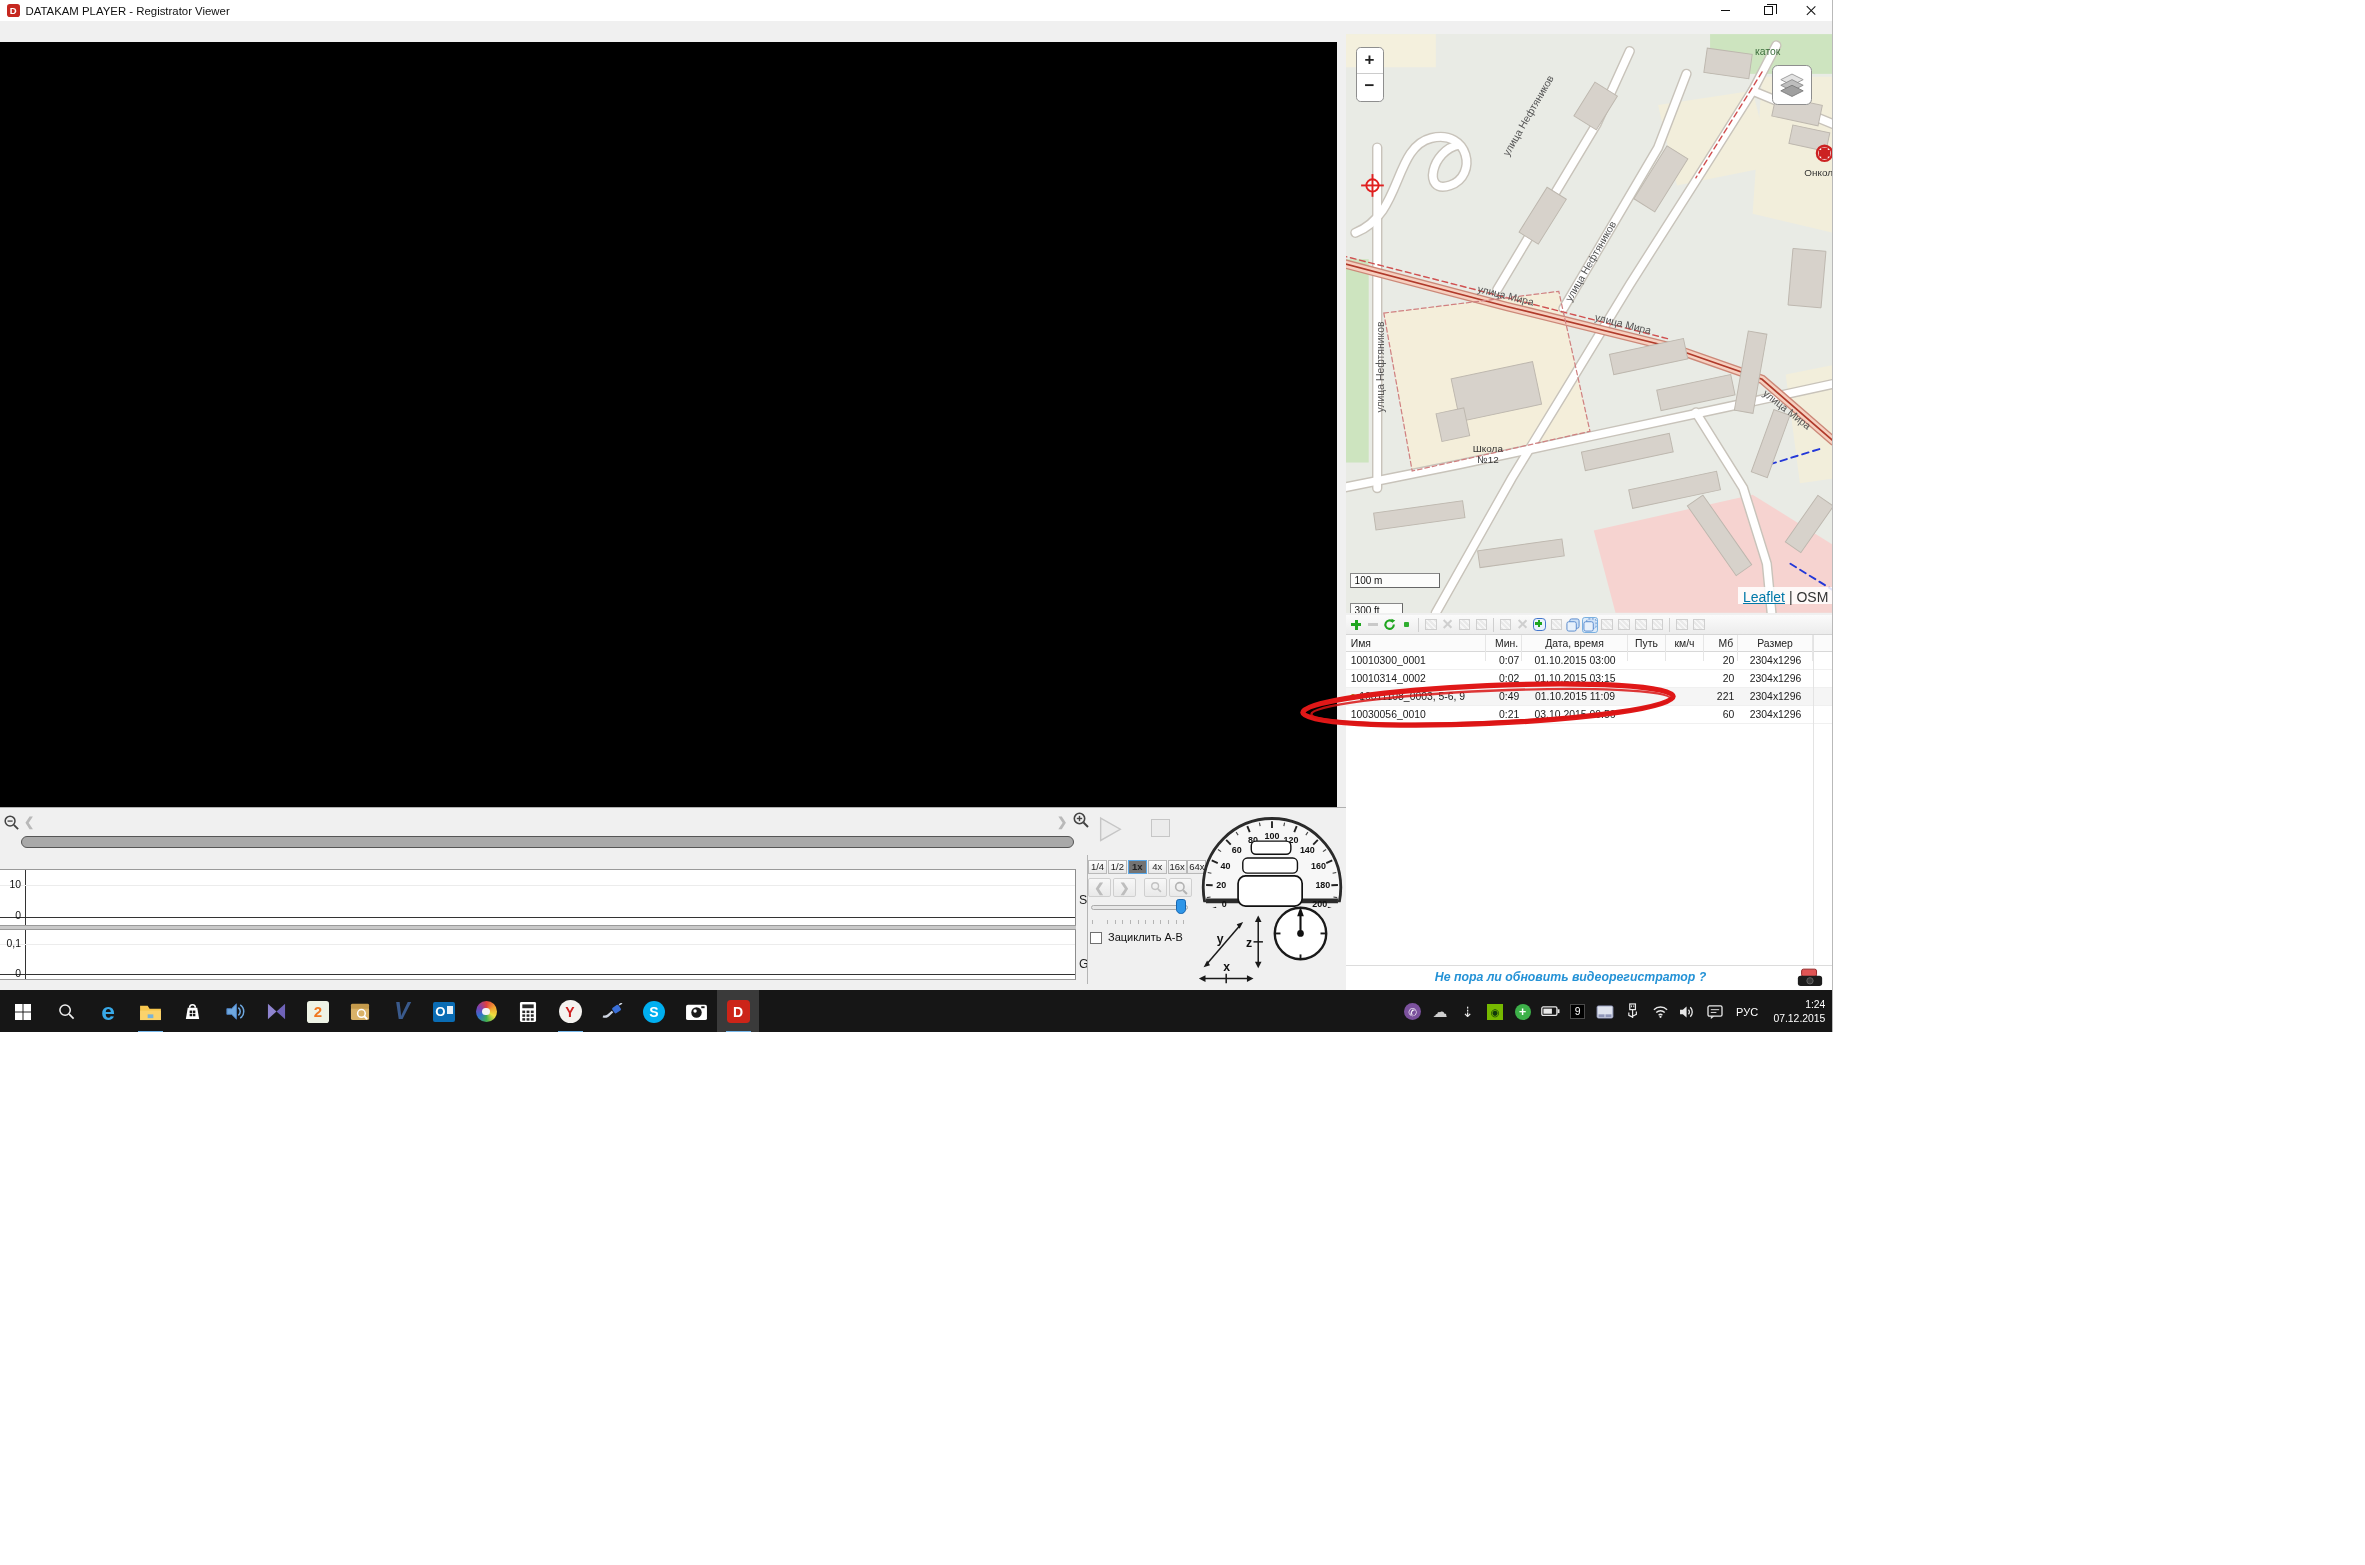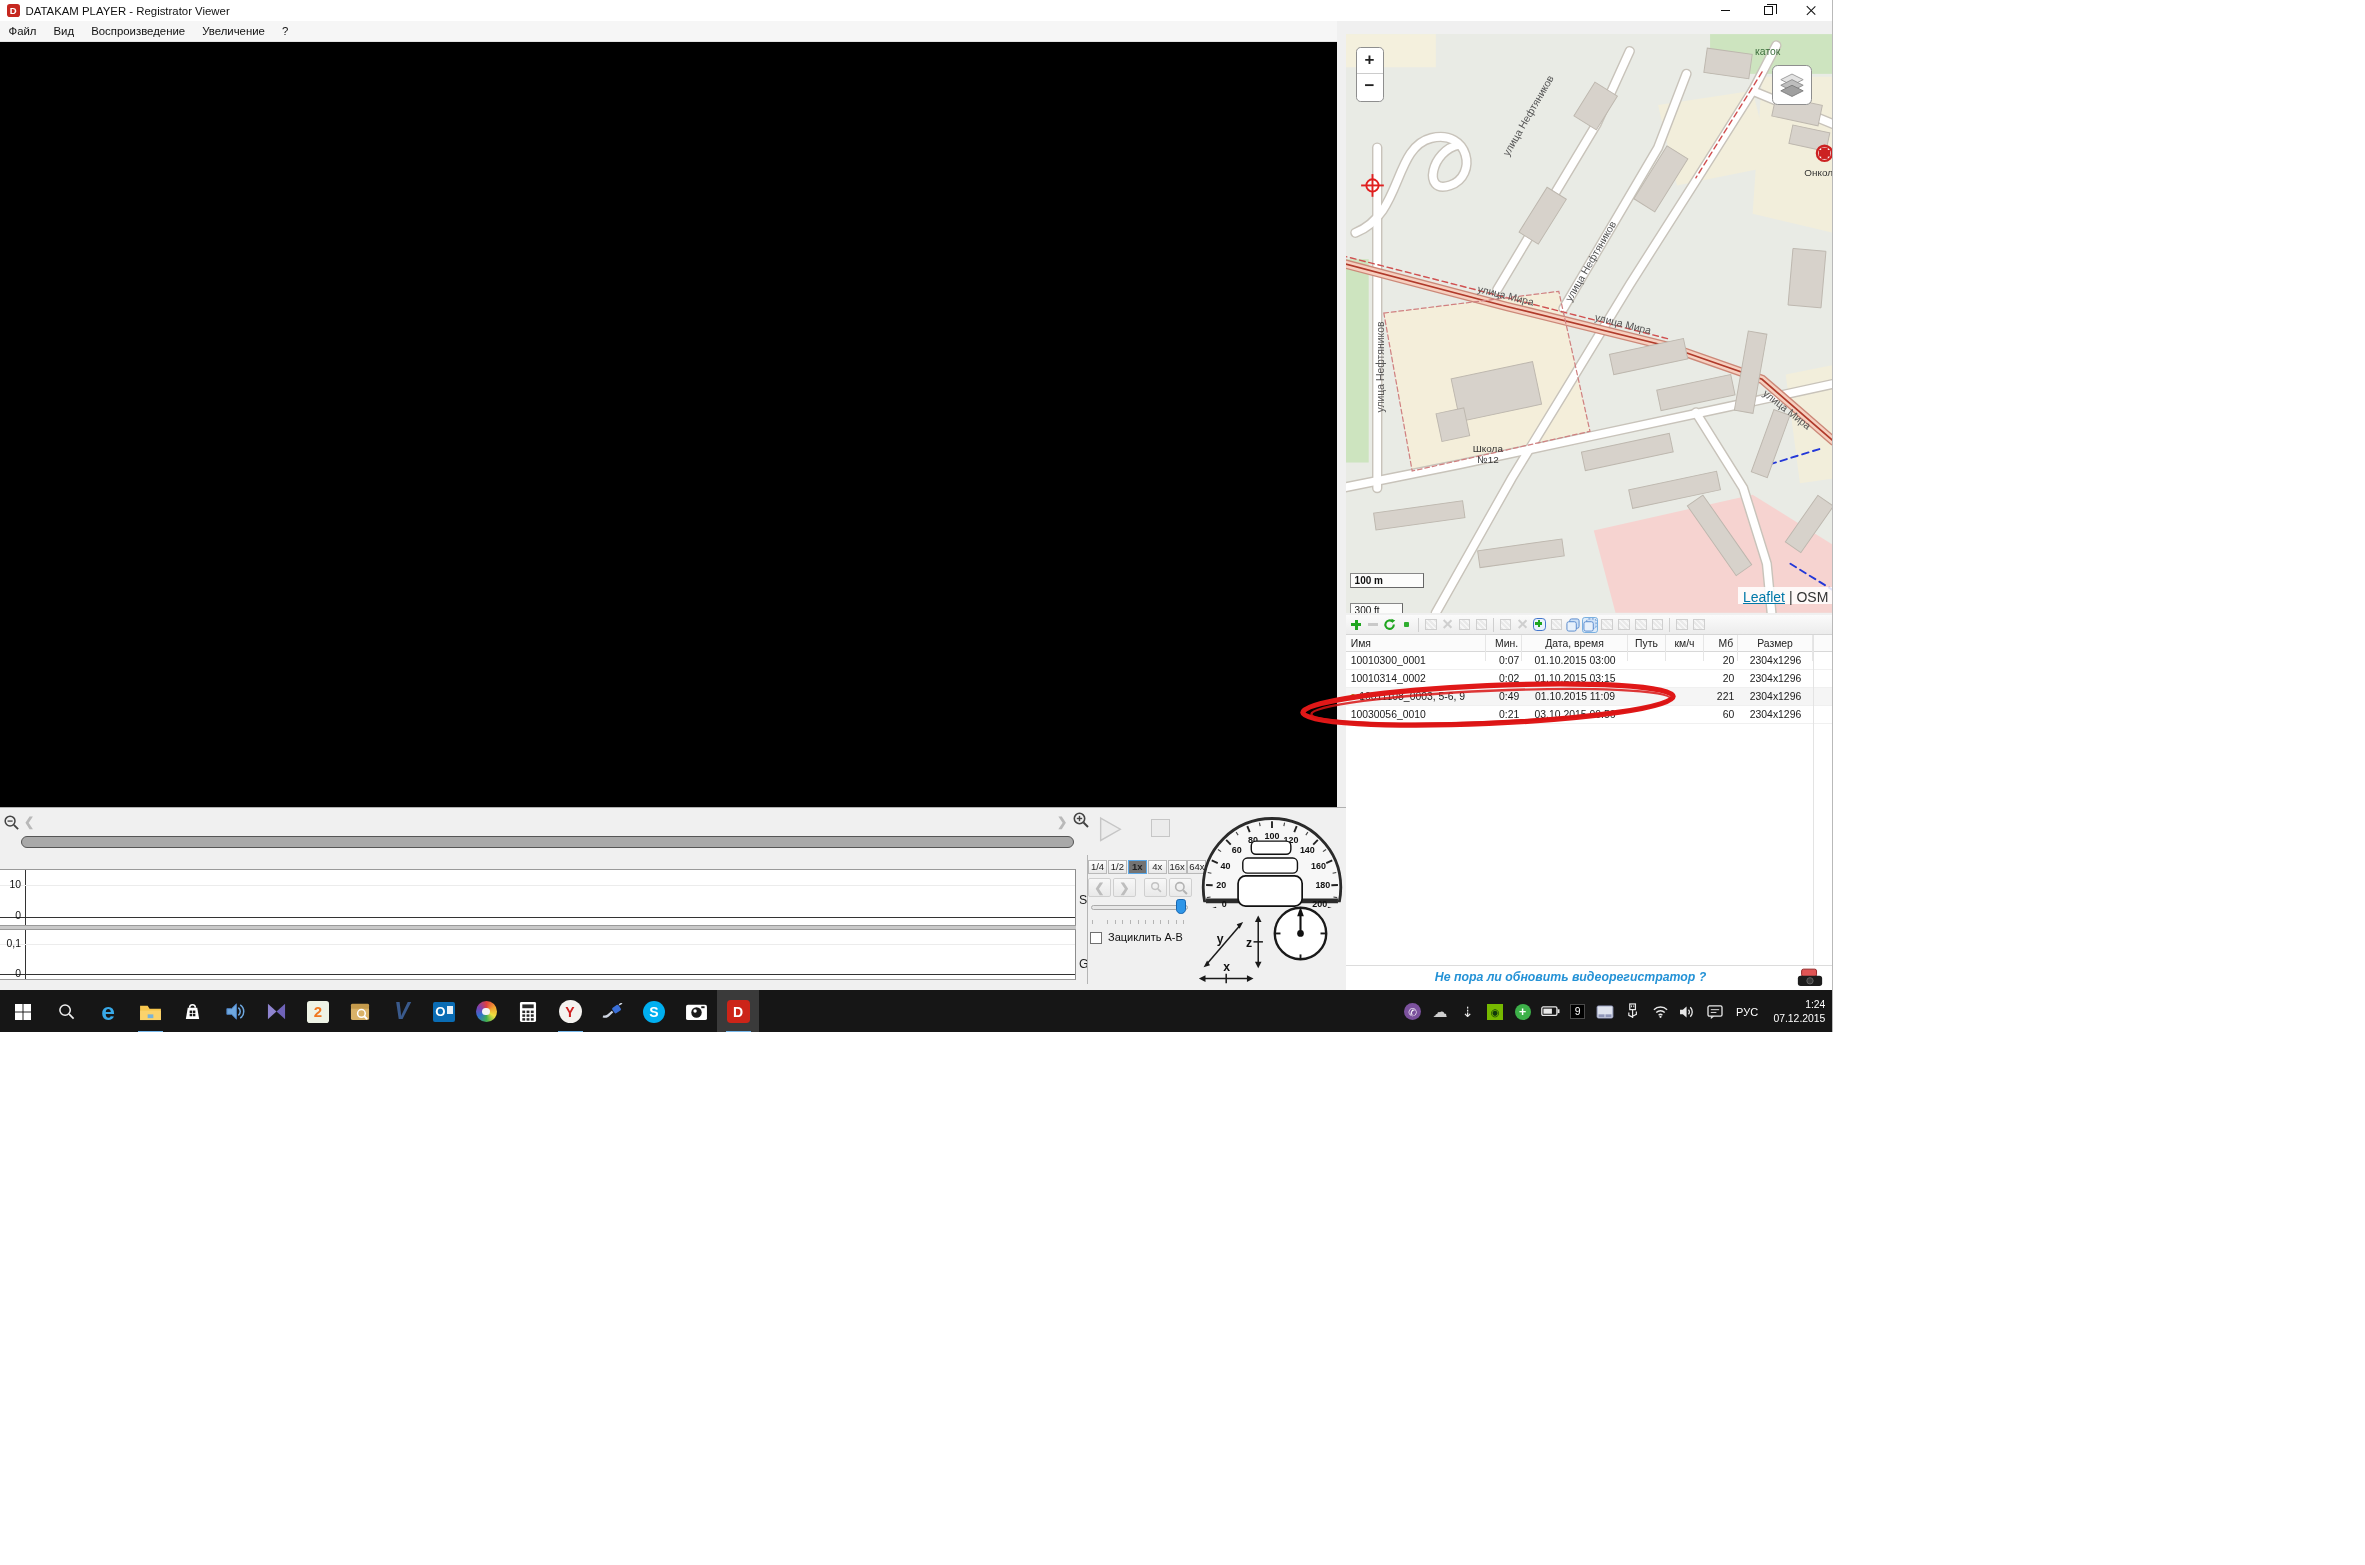--- a/index.html
+++ b/index.html
@@ -29,21 +29,21 @@
   
   .video { position:absolute; left:0; top:42px; width:1337px; height:766px; background:#000; }
 
   
   .map { position:absolute; left:1346px; top:34px; width:487px; height:579px; overflow:hidden; background:#e9ebe5; }
   .map-zoomctl { position:absolute; left:9.5px; top:13.2px; width:28px; height:55px; background:#fff; border:1.9px solid #8e8e8e; border-radius:4.7px; }
   .map-zbtn { width:100%; height:25.6px; text-align:center; font-size:17px; font-weight:bold; color:#222; line-height:24.6px; }
   .map-zbtn:first-child { border-bottom:0.9px solid #ccc; }
   .map-layers { position:absolute; right:21px; top:31px; width:40px; height:40px; background:#fff; border:1.9px solid #8e8e8e; border-radius:5.7px; display:flex; align-items:center; justify-content:center; }
   .map-scale1,.map-scale2 { position:absolute; left:3.8px; background:rgba(255,255,255,.85); border:0.9px solid #888; border-right:1.9px solid #666; border-bottom:1.9px solid #666; font-size:10px; color:#111; padding:0 3.8px; height:15px; line-height:13.2px; }
-  .map-scale1 { top:539px; width:74px;font-weight:bold; }
+  .map-scale1 { top:539px; width:90px; }
   .map-scale2 { top:569px; width:53px; }
   .map-attrib { position:absolute; right:0; top:553px; height:17px; background:rgba(255,255,255,.85); font-size:14px; padding:1.9px 4.7px; color:#333; }
   .map-attrib a { color:#0078a8; text-decoration:underline; }
 
   
   .ftoolbar { position:absolute; left:1346px; top:615px; width:487px; height:20px; background:linear-gradient(#fbfbfb,#ececec); border-bottom:0.9px solid #d5d5d5; display:flex; align-items:center; padding-left:1.9px; gap:0.9px; }
   .tbi { width:16px; height:16px; display:flex; align-items:center; justify-content:center; position:relative; }
   .tbsep { width:0.9px; height:14px; background:#cfcfcf; margin:0 2.8px; }
   .ghost { width:11.4px; height:11.4px; border:0.9px solid #cfcfcf; background:repeating-linear-gradient(45deg,#e9e9e9 0 1.9px,#f6f6f6 1.9px 3.8px); }
   .plus-g { position:relative; width:11.4px; height:11.4px; }
@@ -136,27 +136,20 @@
         </div>
       <div class="winbtn">
           <div class="resto"></div>
         </div>
       <div class="winbtn">
           <div class="closex"></div>
         </div>
     </div>
   </div>
 
-  <div class="menubar">
-    <div class="menuitem">Файл</div>
-    <div class="menuitem">Вид</div>
-    <div class="menuitem">Воспроизведение</div>
-    <div class="menuitem">Увеличение</div>
-    <div class="menuitem">?</div>
-  </div>
 
   <div class="video"></div>
 
   <div class="map">
     <svg width="487" height="579" viewBox="0 0 515 612">
 
       <rect x="0" y="0" width="515" height="612" fill="#e9ebe5"></rect>
       <rect x="0" y="0" width="95" height="35" fill="#f4f0dd"></rect>
       <rect x="385" y="0" width="130" height="42" fill="#cde4bf"></rect>
       <polygon points="440,45 515,45 515,210 430,190" fill="#f2eedb"></polygon>

